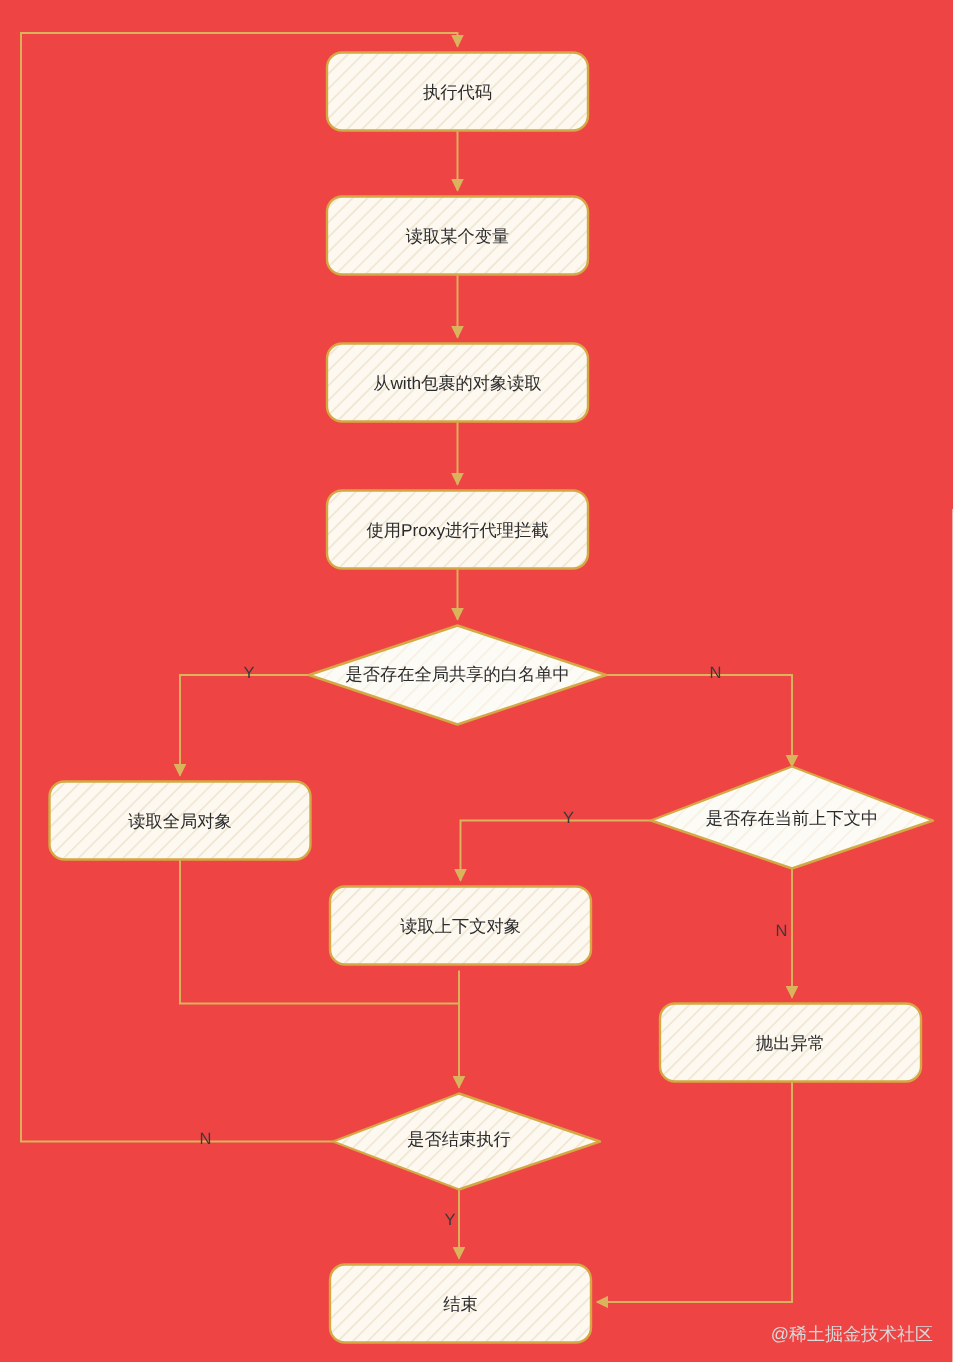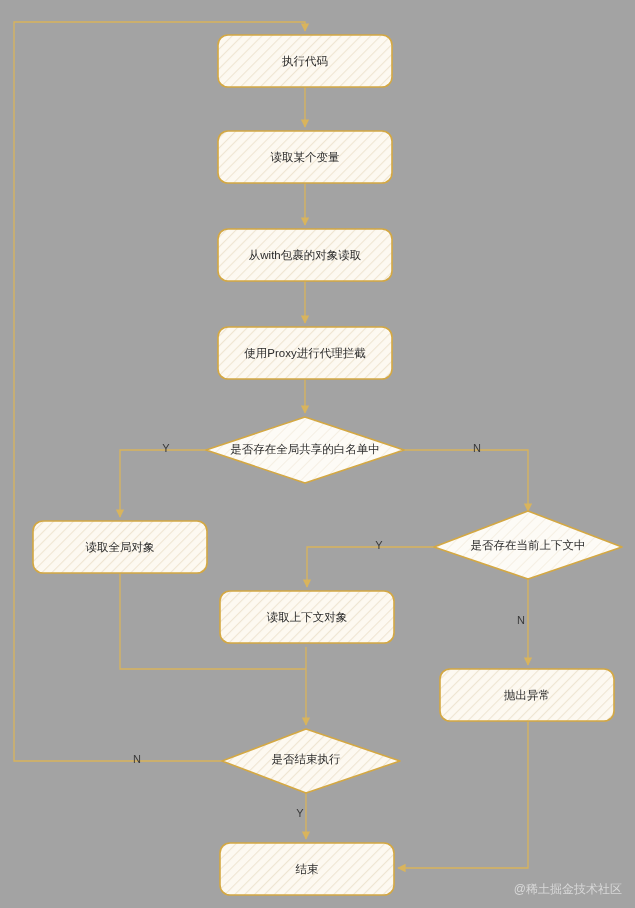--- a/index.html
+++ b/index.html
@@ -7,21 +7,21 @@
     padding: 0;
     background: #ffffff;
   }
   body {
     font-family: "Liberation Sans", "DejaVu Sans", sans-serif;
   }
   #canvas {
     position: relative;
     width: 635px;
     height: 908px;
-    background: #a3a3a3;
+    background: #ef4444;
     overflow: hidden;
   }
   #flow-svg {
     position: absolute;
     left: 0;
     top: 0;
     width: 635px;
     height: 908px;
   }
   .node-label {

